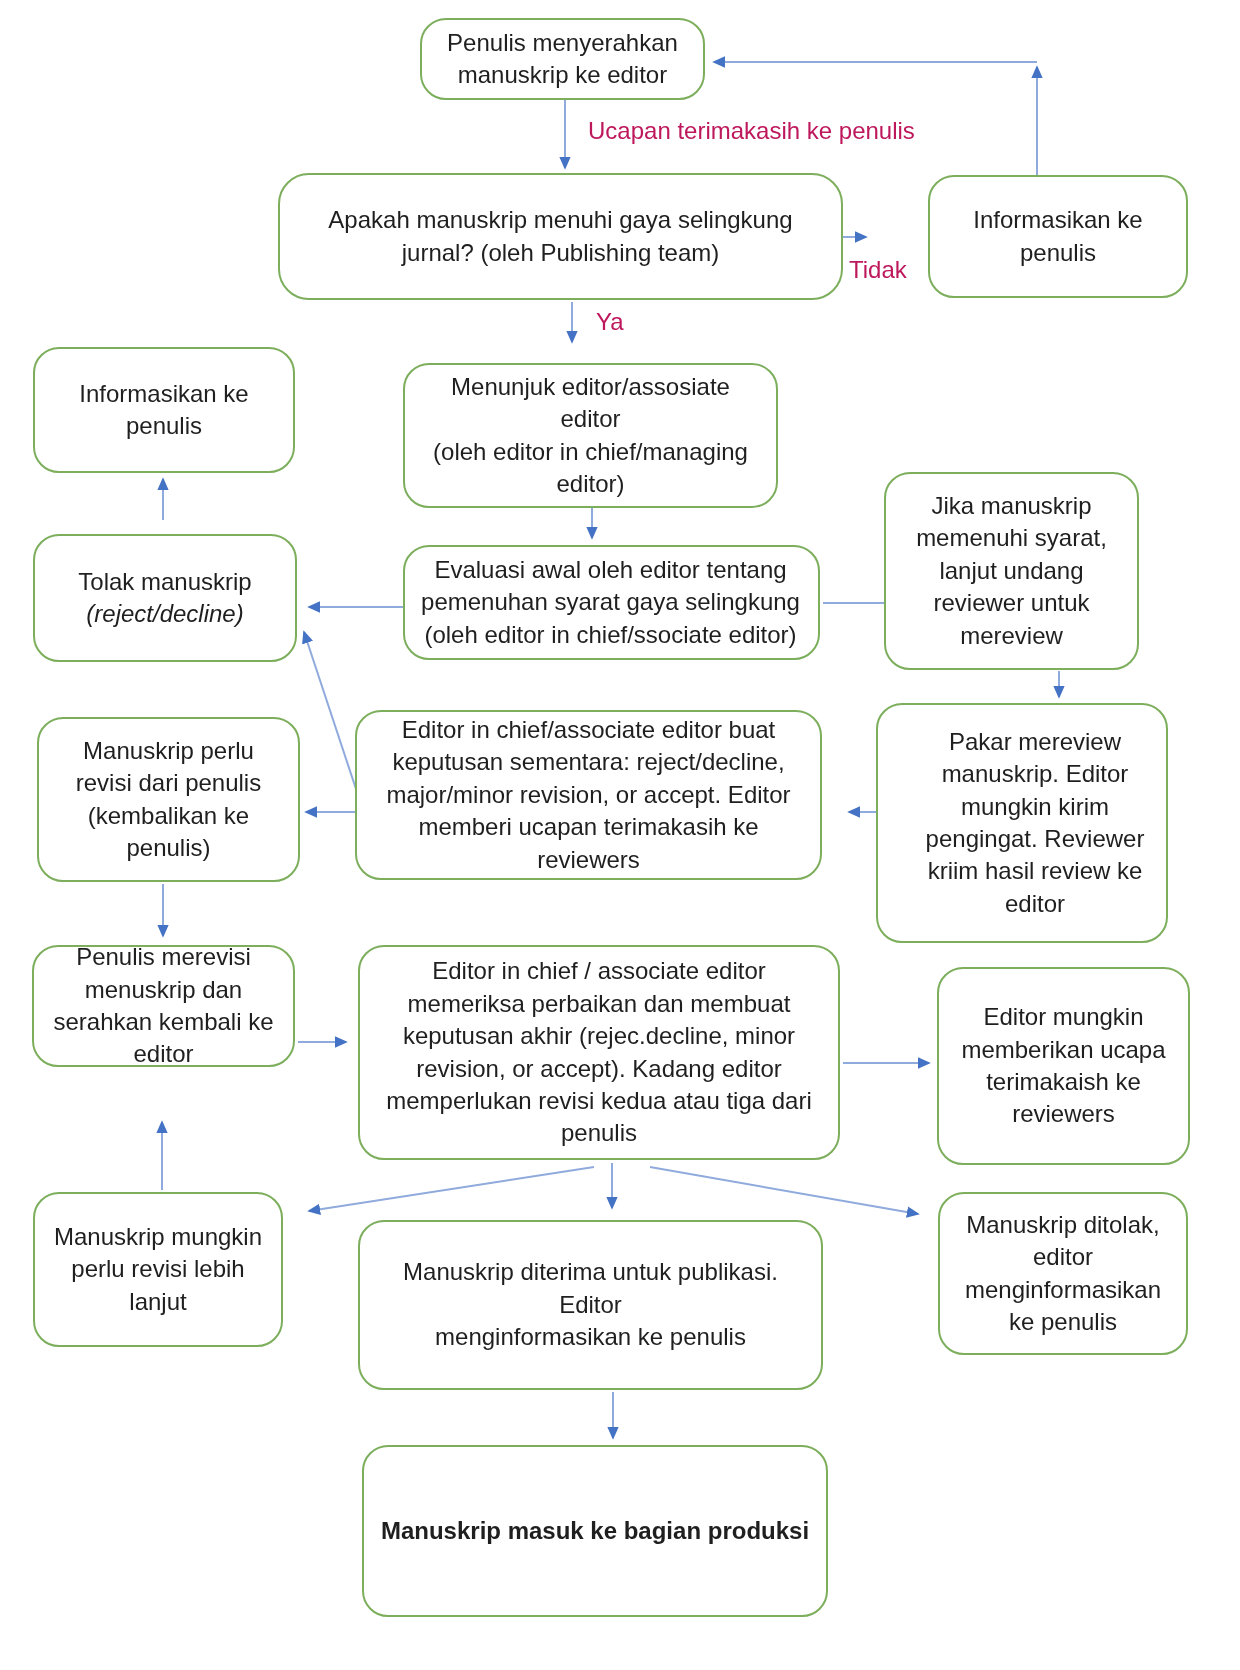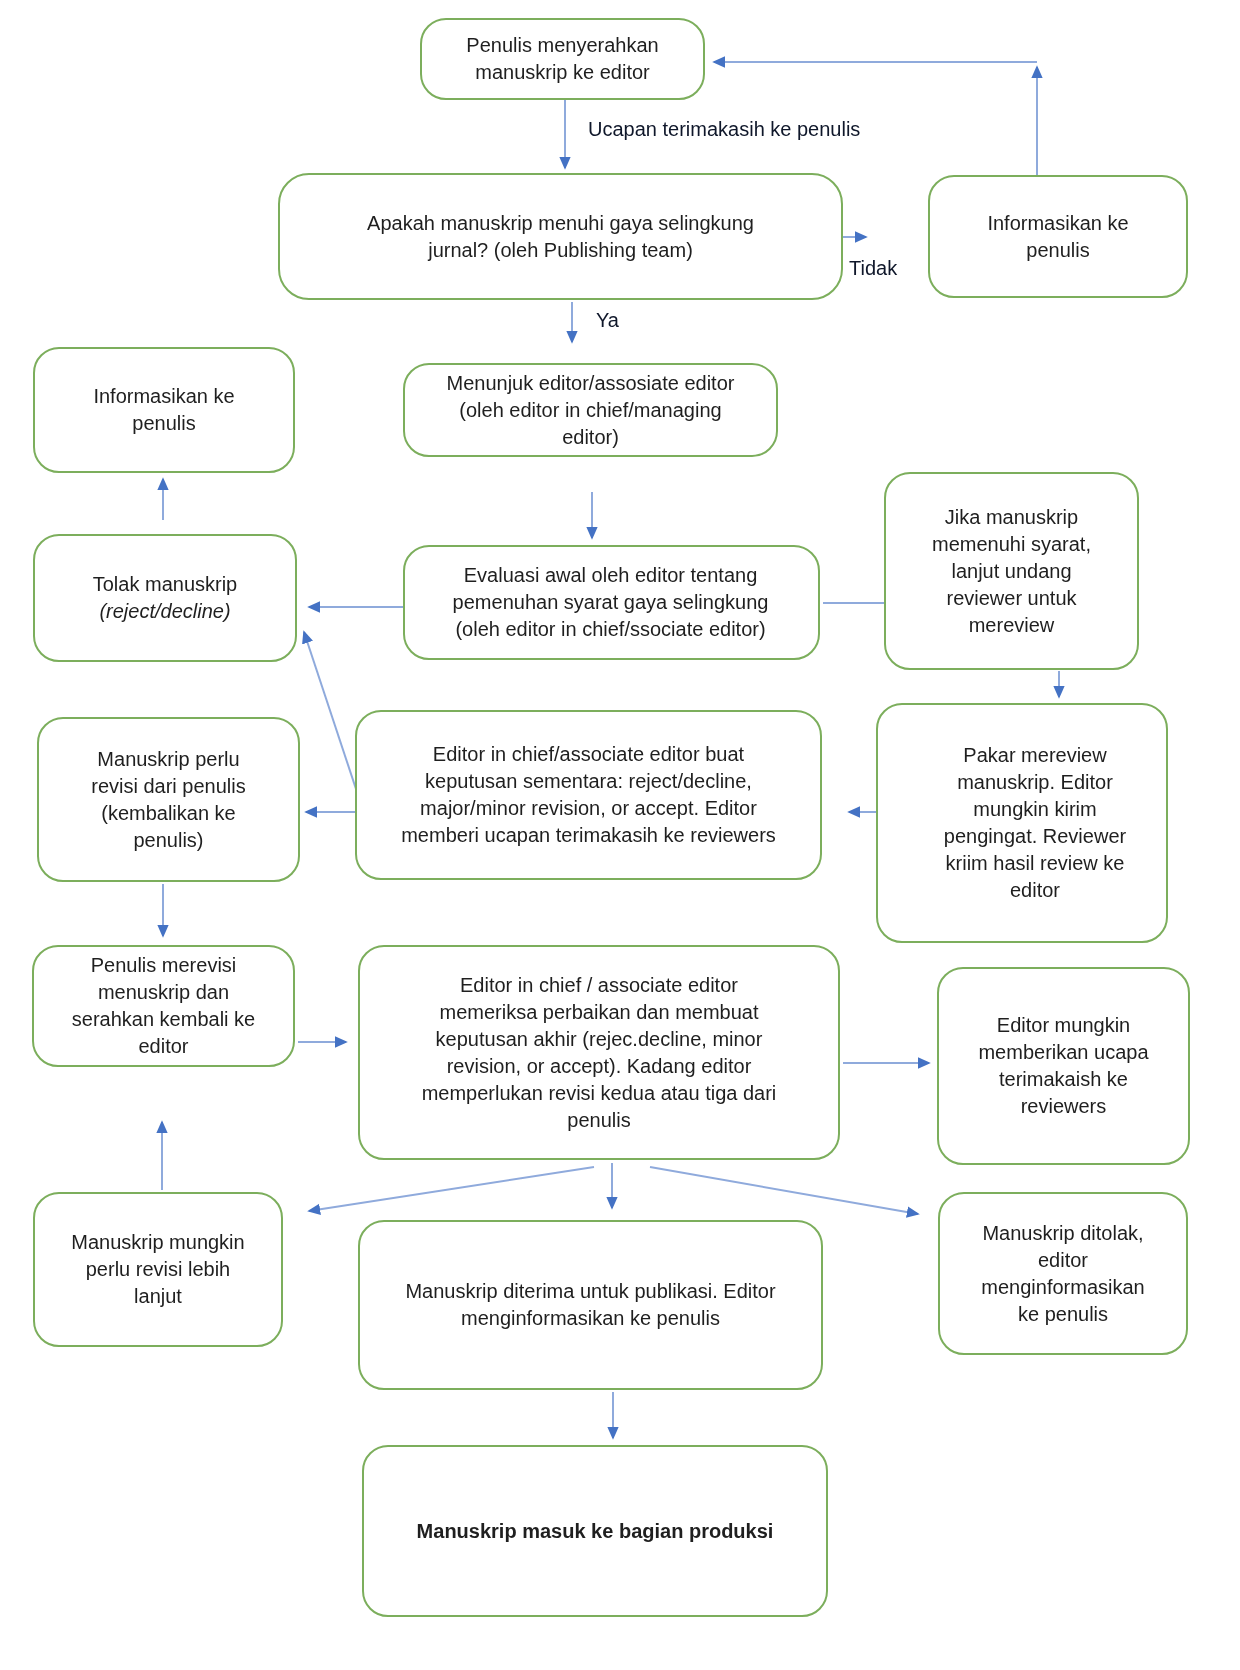--- a/index.html
+++ b/index.html
@@ -16,28 +16,28 @@
   .node {
     position:absolute; z-index:2;
     box-sizing:border-box;
     background:#ffffff;
     border:2.5px solid #7CAE5C;
     border-radius:26px;
     display:flex; flex-direction:column;
     align-items:center; justify-content:center;
     text-align:center;
     color:#1f1f1f;
-    font-size:20px; line-height:1.35;
+    font-size:24px; line-height:1.35;
     padding:8px 14px;
   }
   .node-text { white-space:pre-line; }
   .node-bold .node-text { font-weight:bold; }
   .edge-label {
     position:absolute; z-index:2;
-    color:#0f172a; font-size:20px; line-height:1.2;
+    color:#be185d; font-size:24px; line-height:1.2;
     white-space:nowrap;
   }
   .em-line { font-style:italic; display:block; }
   svg line { stroke:#8FAADC; stroke-width:2; }
 </style>
 </head>
 <body>
 
 <div id="canvas">
 
@@ -78,21 +78,21 @@
   <div class="node" style="left:278px; top:173px; width:565px; height:127px;border-radius:31px;">
     <div class="node-text">Apakah manuskrip menuhi gaya selingkung
 jurnal? (oleh Publishing team)</div>
   </div>
 
   <div class="node" style="left:928px; top:175px; width:260px; height:123px;">
     <div class="node-text">Informasikan ke
 penulis</div>
   </div>
 
-  <div class="node" style="left:403px; top:363px; width:375px; height:94px;text-align:center;">
+  <div class="node" style="left:403px; top:363px; width:375px; height:145px;text-align:center;">
     <div class="node-text">Menunjuk editor/assosiate editor
 (oleh editor in chief/managing
 editor)</div>
   </div>
 
   <div class="node" style="left:33px; top:347px; width:262px; height:126px;">
     <div class="node-text">Informasikan ke
 penulis</div>
   </div>
 

